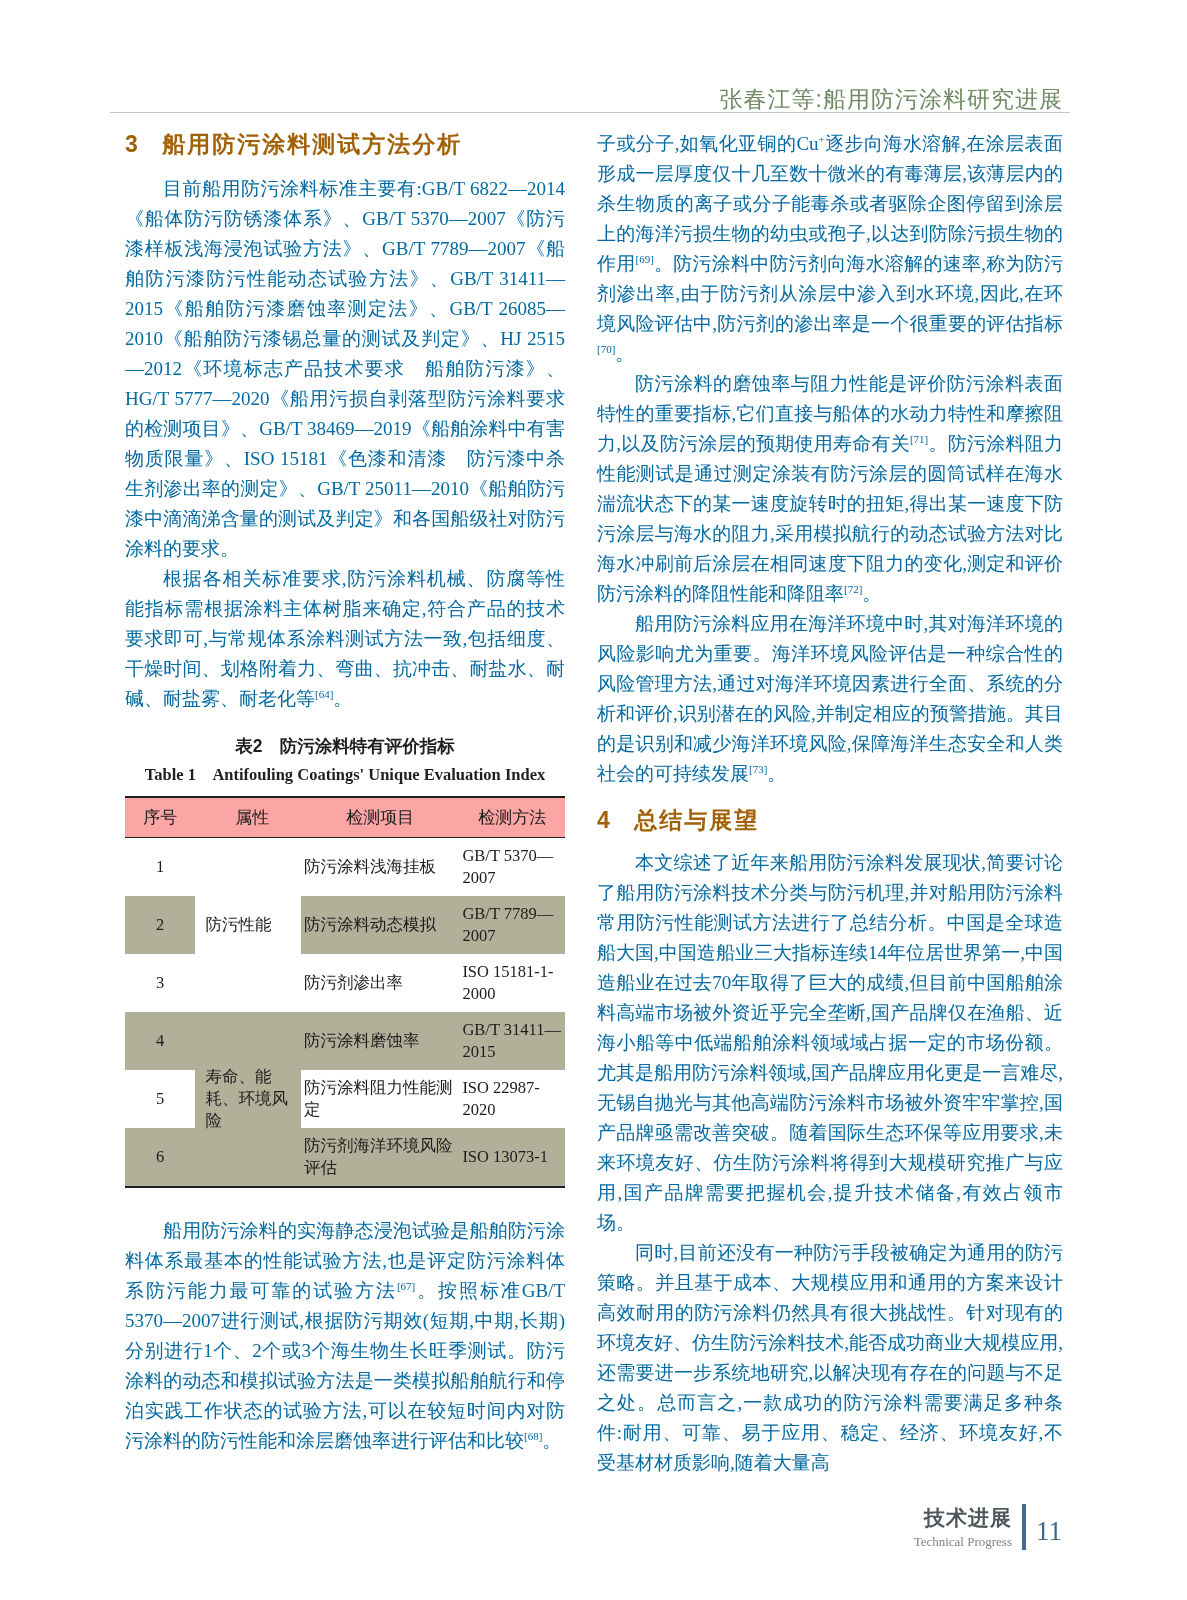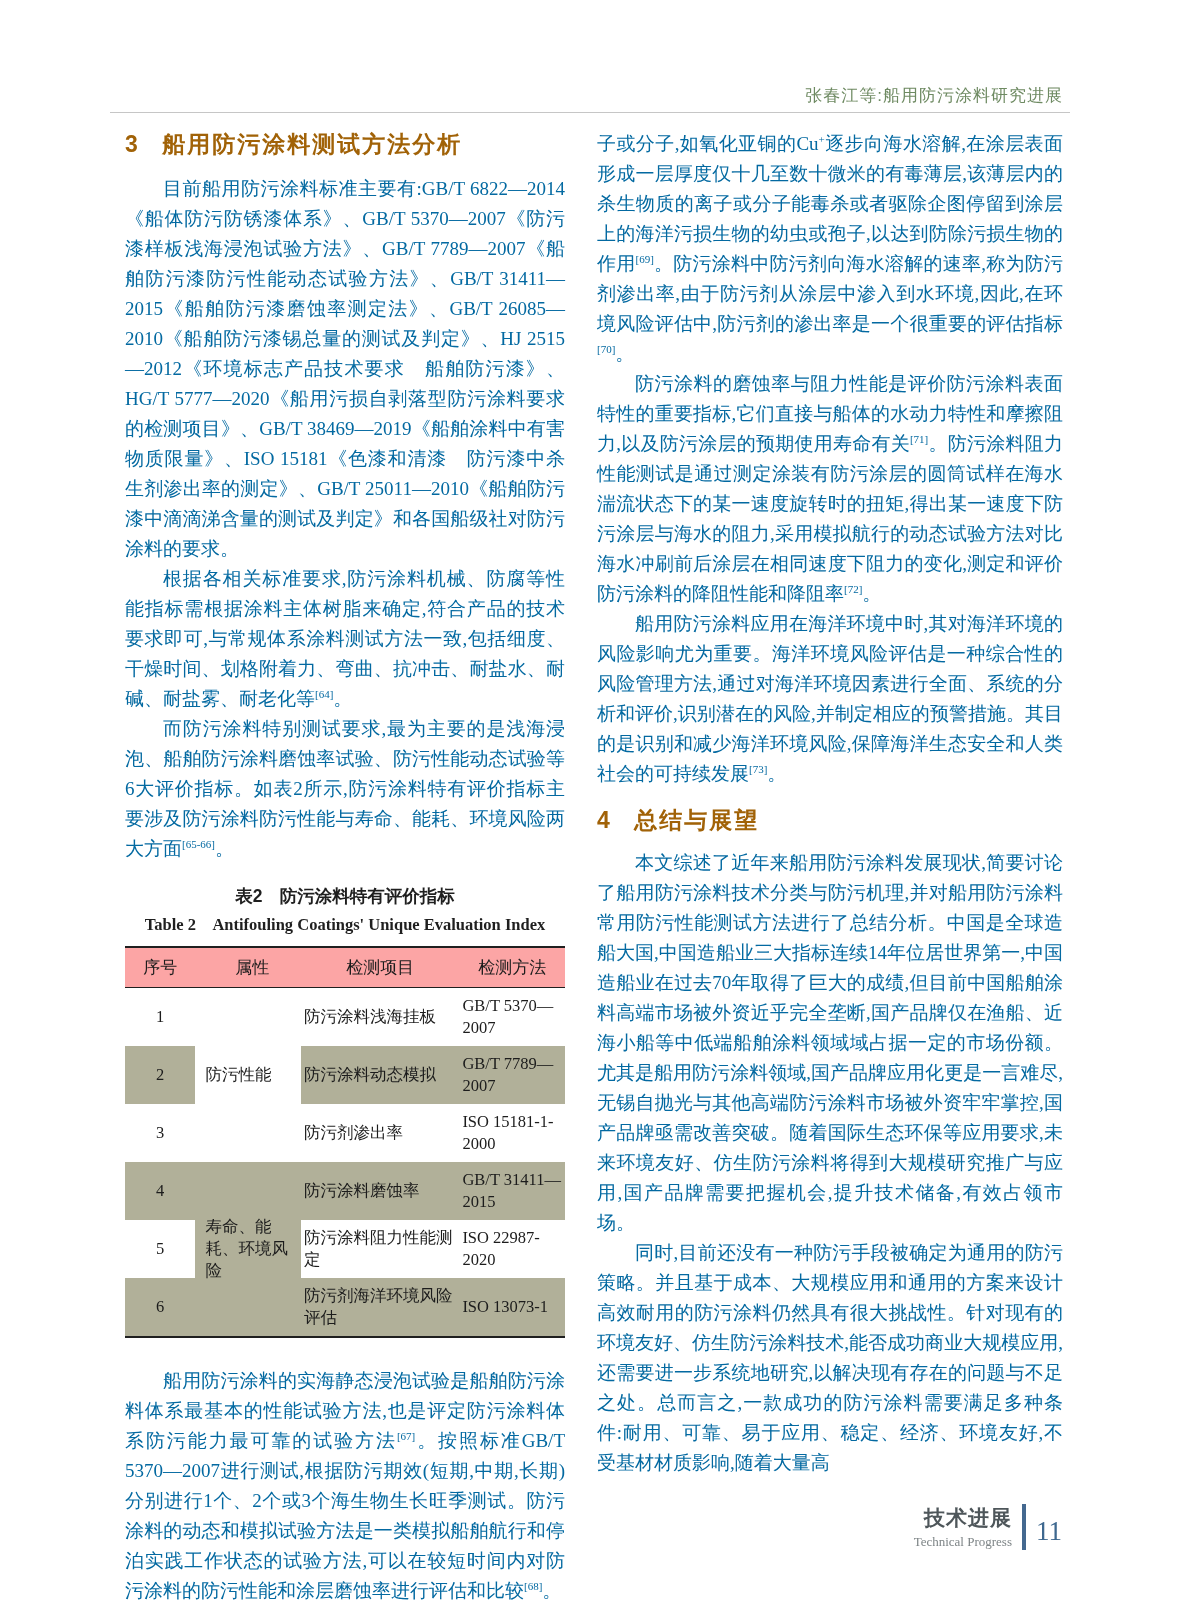--- a/index.html
+++ b/index.html
@@ -4,21 +4,21 @@
 <style>
   html,body { margin:0; padding:0; background:#ffffff; }
   .page {
     position:relative; width:1187px; height:1600px; overflow:hidden;
     background:#ffffff; font-family:"Liberation Serif","DejaVu Serif",serif;
   }
   
   .running-head {
     position:absolute; top:84px; right:124px;
     font-family:"Liberation Sans","DejaVu Sans",sans-serif;
-    font-size:17px; color:#6e8a62; letter-spacing:1px;margin-left:31px;
+    font-size:23px; color:#6e8a62; letter-spacing:1px;margin-left:31px;
   }
   .head-rule {
     position:absolute; top:112px; left:110px; right:117px;
     border-top:1px solid #c6c6c6; height:0;
   }
   
   .content {
     position:absolute; top:129px; left:125px; right:124px;
     display:flex; gap:32px;
   }
@@ -93,24 +93,23 @@
 
     <div class="col-left">
 
       <h2 class="sec-heading">
         <span class="sec-num">3</span>
         <span class="sec-title">船用防污涂料测试方法分析</span>
       </h2>
 
       <p class="para">目前船用防污涂料标准主要有:GB/T 6822—2014《船体防污防锈漆体系》、GB/T 5370—2007《防污漆样板浅海浸泡试验方法》、GB/T 7789—2007《船舶防污漆防污性能动态试验方法》、GB/T 31411—2015《船舶防污漆磨蚀率测定法》、GB/T 26085—2010《船舶防污漆锡总量的测试及判定》、HJ 2515—2012《环境标志产品技术要求　船舶防污漆》、HG/T 5777—2020《船用污损自剥落型防污涂料要求的检测项目》、GB/T 38469—2019《船舶涂料中有害物质限量》、ISO 15181《色漆和清漆　防污漆中杀生剂渗出率的测定》、GB/T 25011—2010《船舶防污漆中滴滴涕含量的测试及判定》和各国船级社对防污涂料的要求。</p>
       <p class="para">根据各相关标准要求,防污涂料机械、防腐等性能指标需根据涂料主体树脂来确定,符合产品的技术要求即可,与常规体系涂料测试方法一致,包括细度、干燥时间、划格附着力、弯曲、抗冲击、耐盐水、耐碱、耐盐雾、耐老化等<sup>[64]</sup>。</p>
-      <p class="para">而防污涂料特别测试要求,最为主要的是浅海浸泡、船舶防污涂料磨蚀率试验、防污性能动态试验等6大评价指标。如表2所示,防污涂料特有评价指标主要涉及防污涂料防污性能与寿命、能耗、环境风险两大方面<sup>[65-66]</sup>。</p>
 
       <div class="tbl-cap-cn">表2　防污涂料特有评价指标</div>
-      <div class="tbl-cap-en">Table 2　Antifouling Coatings' Unique Evaluation Index</div>
+      <div class="tbl-cap-en">Table 1　Antifouling Coatings' Unique Evaluation Index</div>
 
       <table class="eval-table">
         <colgroup>
             <col class="c1">
             <col class="c2">
             <col class="c3">
             <col class="c4">
           </colgroup>
         <thead>
           <tr>

